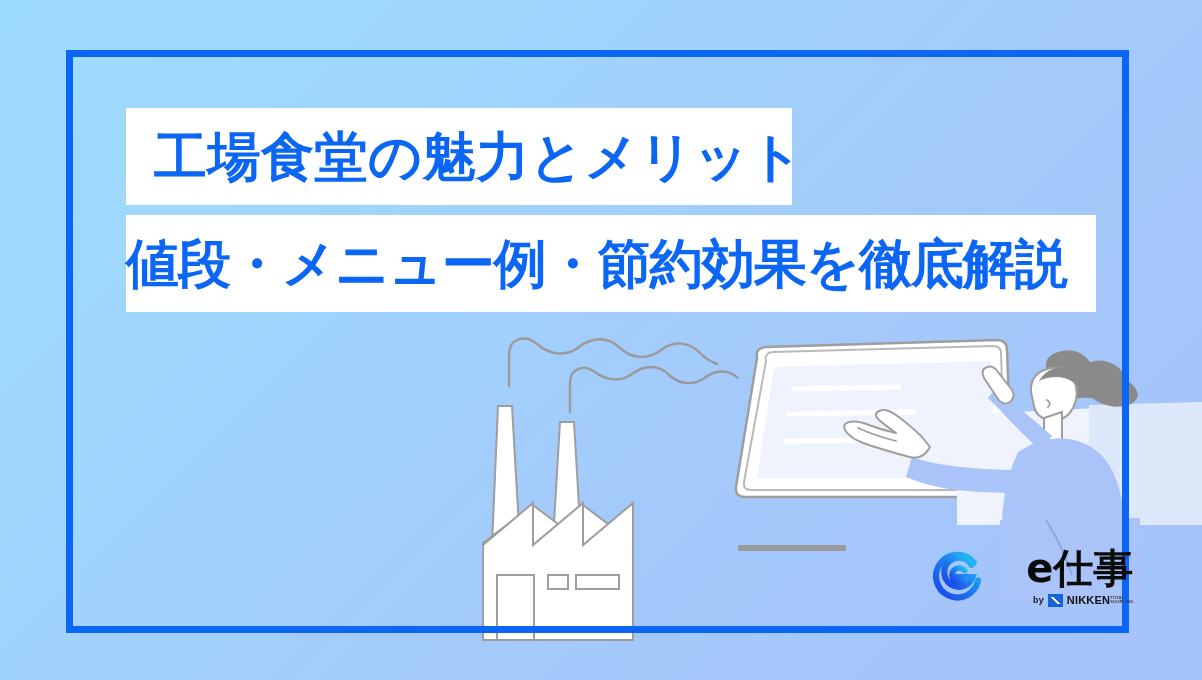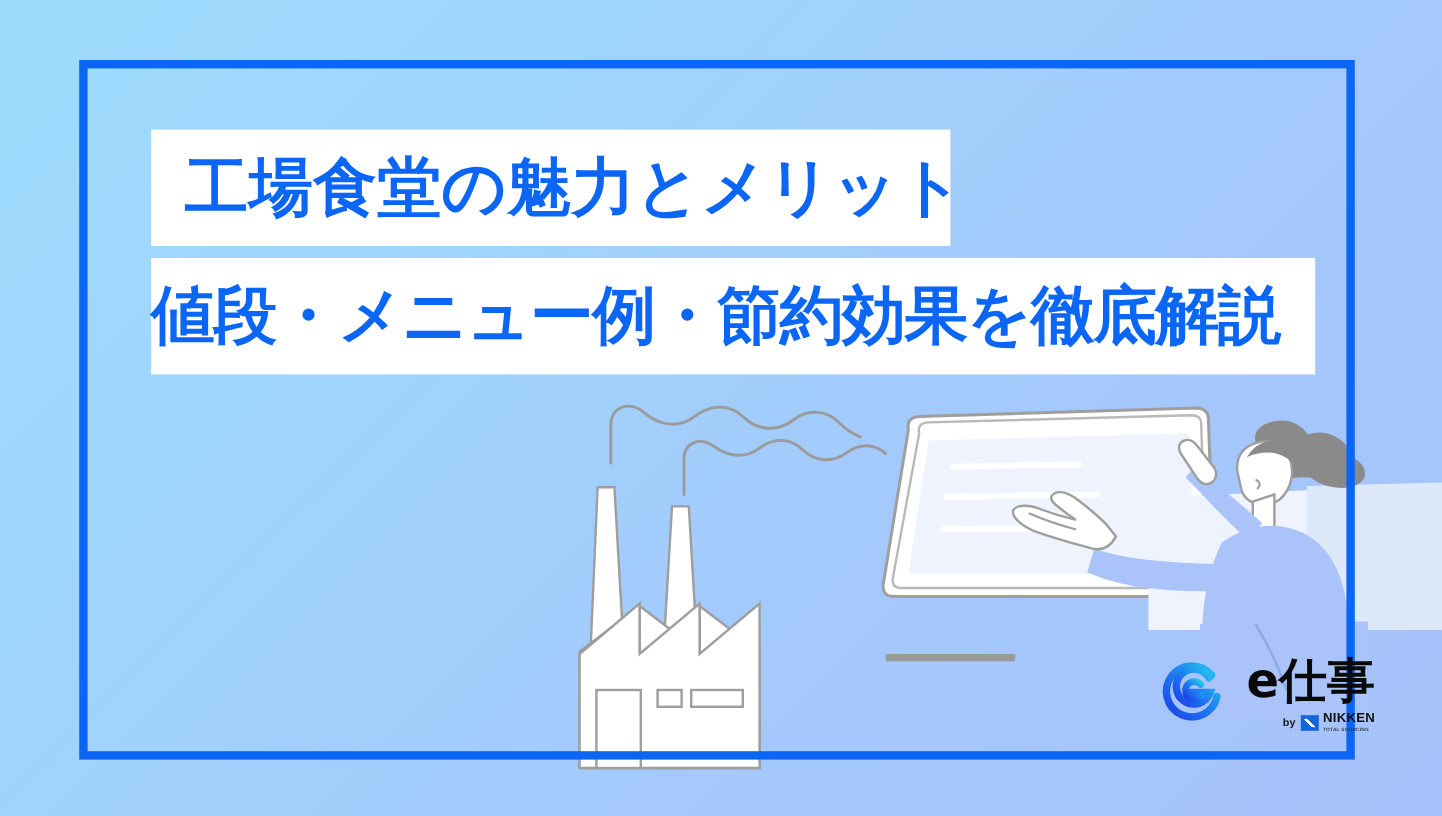--- a/index.html
+++ b/index.html
@@ -72,21 +72,21 @@
     left: 0;
     top: 0;
     width: 1202px;
     height: 680px;
     pointer-events: none;
   }
 
   
   .logo {
     position: absolute;
-    left: 966px;
+    left: 930px;
     top: 548px;
     width: 200px;
     height: 68px;
     display: flex;
     align-items: flex-start;
   }
   .logo-mark {
     width: 56px;
     height: 56px;
     flex: none;
@@ -109,42 +109,41 @@
   .logo-byline {
     margin-top: 6px;
     display: flex;
     align-items: center;
     gap: 4px;
   }
   .logo-by {
     font-size: 9px;
     font-weight: 700;
     color: #1a1a1a;
-    font-family: Liberation Sans, sans-serif;
+    font-family: Liberation Mono, monospace;
     margin-left: 37px;
   }
   .nikken-badge {
     width: 15px;
     height: 13px;
     background: #1565d8;
     position: relative;
     flex: none;
   }
   .nikken-badge::after {
     content: "";
     position: absolute;
     left: 3px;
     top: 3px;
     width: 9px;
     height: 7px;
     background: linear-gradient(44deg, transparent 40%, #ffffff 40%, #ffffff 60%, transparent 60%);
   }
   .nikken-names {
     display: flex;
-    flex-direction: column;
     line-height: 1;
     justify-content: space-between;
   }
   .nikken-main {
     font-size: 11px;
     font-weight: 700;
     color: #111111;
     letter-spacing: 0.2px;
     font-family: "Liberation Sans", sans-serif;
   }

